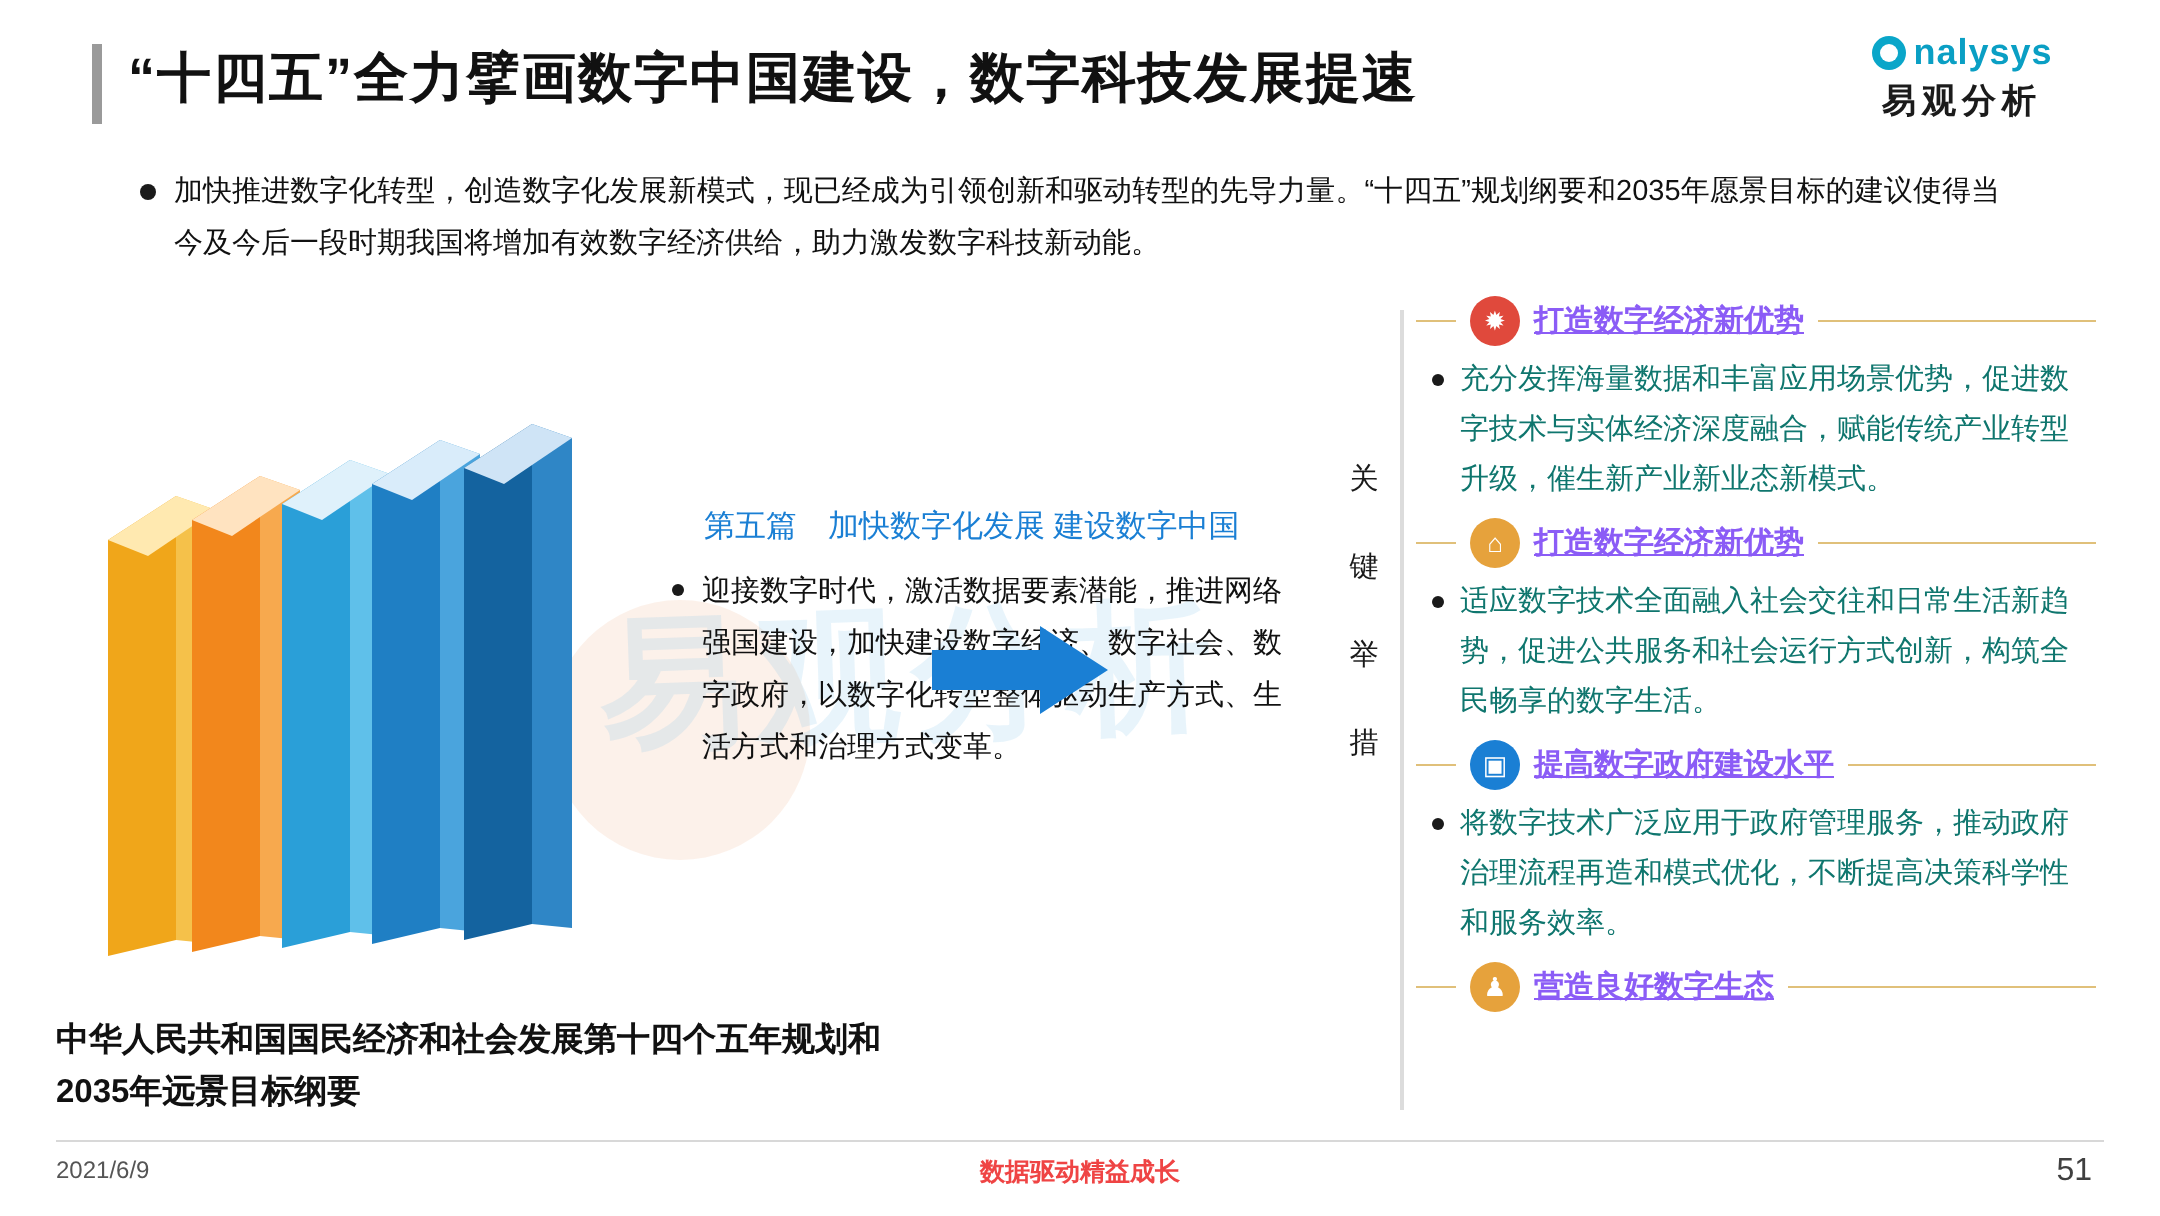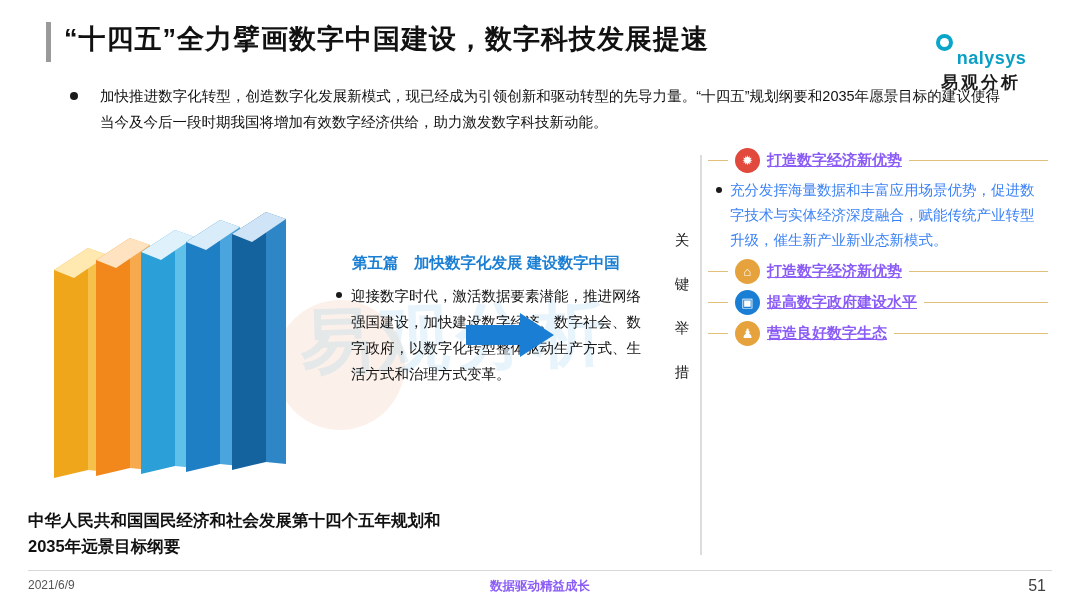--- a/index.html
+++ b/index.html
@@ -86,38 +86,37 @@
     width: 9px;
     height: 9px;
     border-radius: 50%;
     background: #ffffff;
   }
   .logo-word {
     font-size: 18px;
     font-weight: bold;
     color: #0a9fc4;
     letter-spacing: .5px;
-    margin-top: 32px;
   }
   .logo-cn {
     font-size: 17px;
     font-weight: bold;
     color: #1b1b1b;
     letter-spacing: 3px;
     margin-top: 2px;
   }
 
   
   .intro {
     position: absolute;
     left: 70px;
     top: 83px;
     width: 930px;
     display: flex;
-    gap: 22px;
+    gap: 9px;
   }
   .intro-bullet {
     width: 8px;
     height: 8px;
     border-radius: 50%;
     background: #1a1a1a;
     margin-top: 9px;
     flex: 0 0 auto;
   }
   .intro-text {
@@ -146,21 +145,21 @@
     color: #111111;
     margin-top: 20px;
   }
 
   
   .mid-title {
     position: absolute;
     left: 352px;
     top: 253px;
     font-size: 15.5px;
-    font-weight: bold;
+    font-weight: normal;
     color: #1a7fd4;
     white-space: nowrap;
     text-align: right;
   }
   .mid-body {
     position: absolute;
     left: 336px;
     top: 283px;
     width: 316px;
     display: flex;
@@ -264,21 +263,21 @@
     width: 6px;
     height: 6px;
     border-radius: 50%;
     background: #1a1a1a;
     margin-top: 9px;
     flex: 0 0 auto;
   }
   .sec-text {
     font-size: 14.5px;
     line-height: 25px;
-    color: #3b82f6;
+    color: #0f766e;
   }
 
   
   .footer-rule {
     position: absolute;
     left: 28px;
     top: 570px;
     width: 1024px;
     height: 1px;
     background: #d8d8d8;
@@ -290,21 +289,21 @@
     font-size: 12px;
     color: #555;
   }
   .footer-center {
     position: absolute;
     left: 0;
     right: 0;
     top: 578px;
     text-align: center;
     font-size: 12.5px;
-    color: #8b5cf6;
+    color: #ef4444;
     font-weight: bold;
   }
   .footer-page {
     position: absolute;
     right: 34px;
     top: 577px;
     font-size: 16px;
     color: #404040;
   }
 </style>
@@ -391,29 +390,37 @@
     </div>
   </div>
 
   <div class="section">
     <div class="sec-head">
       <span class="sec-line-left"></span>
       <span class="sec-icon" style="background:#e6a23c">⌂</span>
       <span class="sec-title">打造数字经济新优势</span>
       <span class="sec-line-right"></span>
     </div>
+    <div class="sec-body">
+      <span class="sec-bullet"></span>
+      <div class="sec-text">适应数字技术全面融入社会交往和日常生活新趋势，促进公共服务和社会运行方式创新，构筑全民畅享的数字生活。</div>
+    </div>
   </div>
 
   <div class="section">
     <div class="sec-head">
       <span class="sec-line-left"></span>
       <span class="sec-icon" style="background:#1a7fd4">▣</span>
       <span class="sec-title">提高数字政府建设水平</span>
       <span class="sec-line-right"></span>
     </div>
+    <div class="sec-body">
+      <span class="sec-bullet"></span>
+      <div class="sec-text">将数字技术广泛应用于政府管理服务，推动政府治理流程再造和模式优化，不断提高决策科学性和服务效率。</div>
+    </div>
   </div>
 
   <div class="section">
     <div class="sec-head">
       <span class="sec-line-left"></span>
       <span class="sec-icon" style="background:#e6a23c">♟</span>
       <span class="sec-title">营造良好数字生态</span>
       <span class="sec-line-right"></span>
     </div>
   </div>

